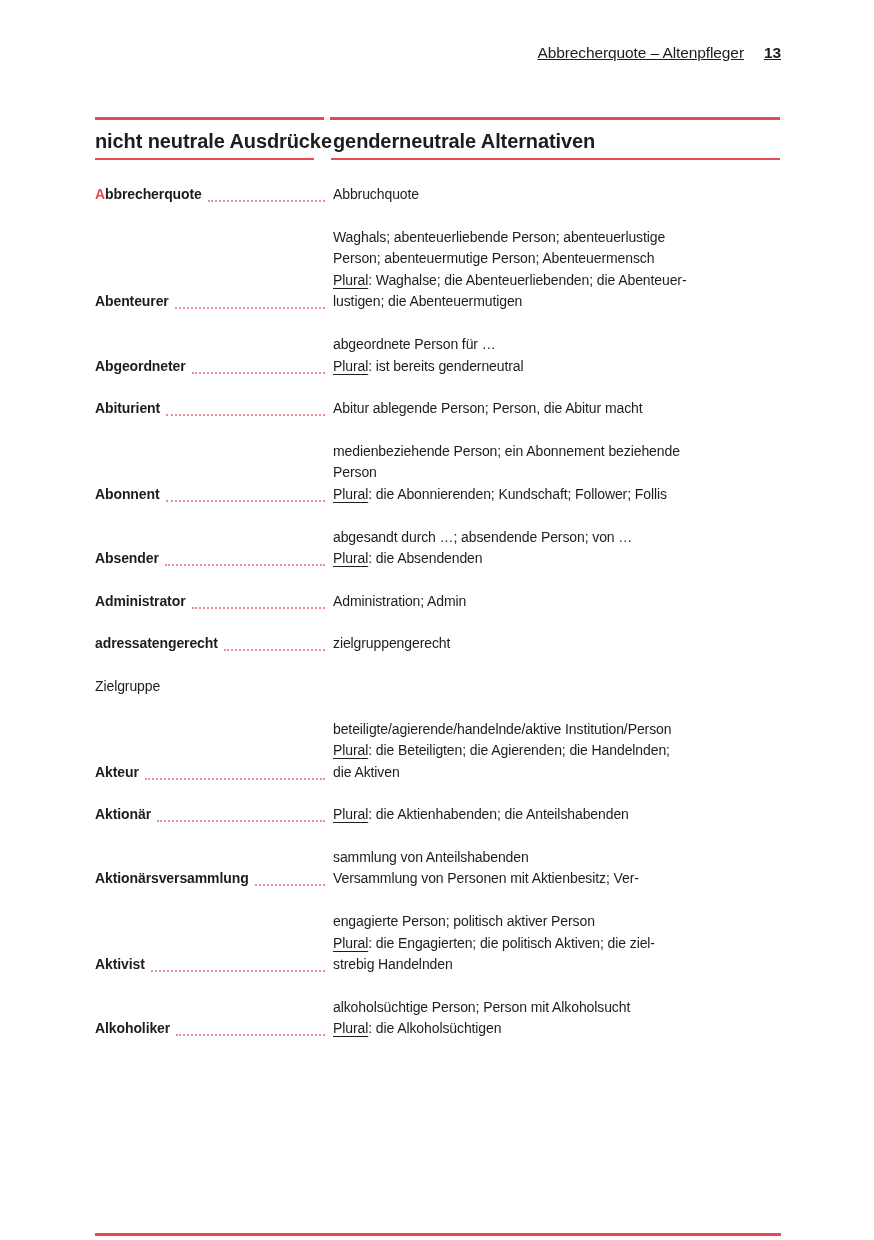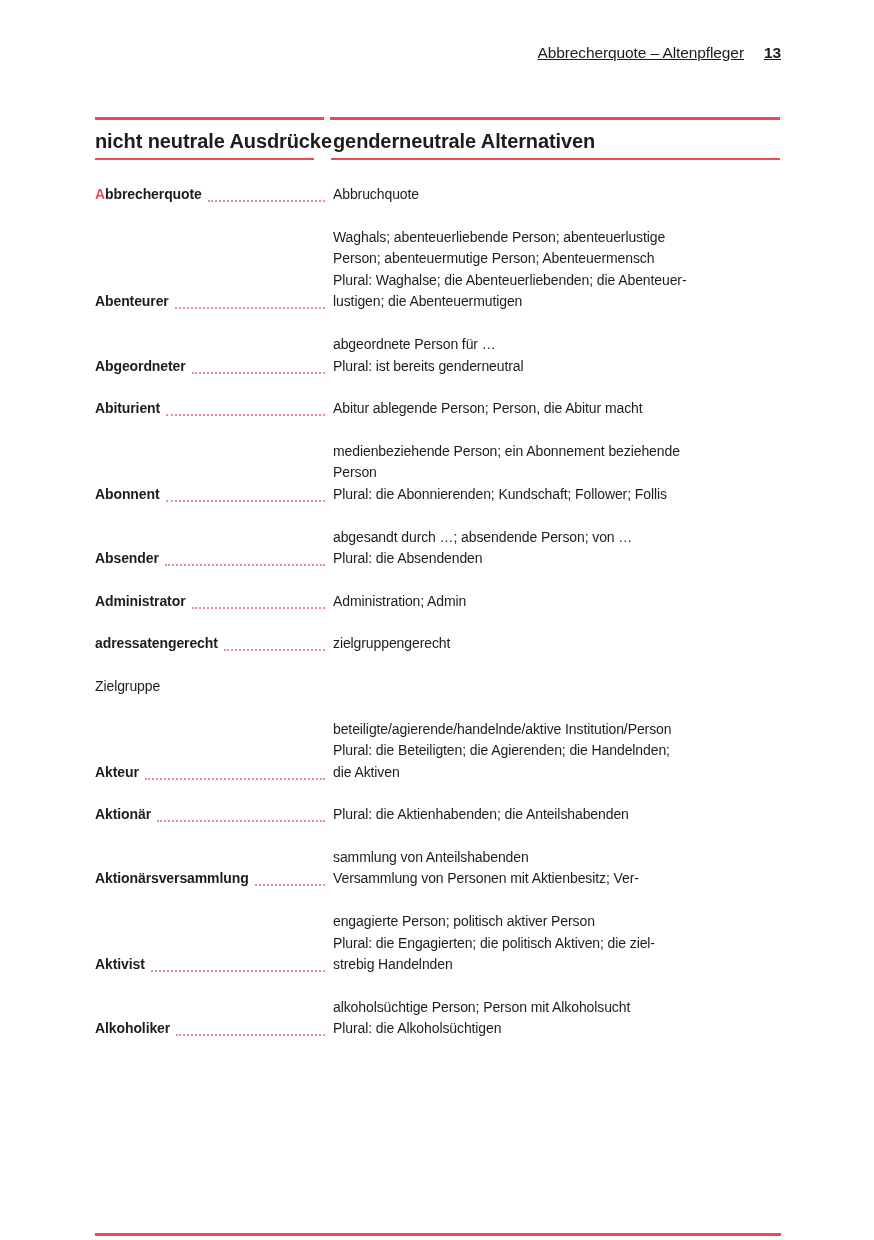--- a/index.html
+++ b/index.html
@@ -80,20 +80,21 @@
     height: 16px;
     border-bottom: 2px dotted #ee8d90;
     margin: 0 8px 0 6px;
   }
   .entry .def-col {
     width: 447px;
     flex: 0 0 447px;
   }
   .entry .def-line { white-space: nowrap; }
   .u-plural {
+    text-decoration: underline;
     text-underline-offset: 2.5px;
     text-decoration-thickness: 1px;
   }
 </style>
 </head>
 <body>
 
 <div class="page">
 
   <div class="running-header">

